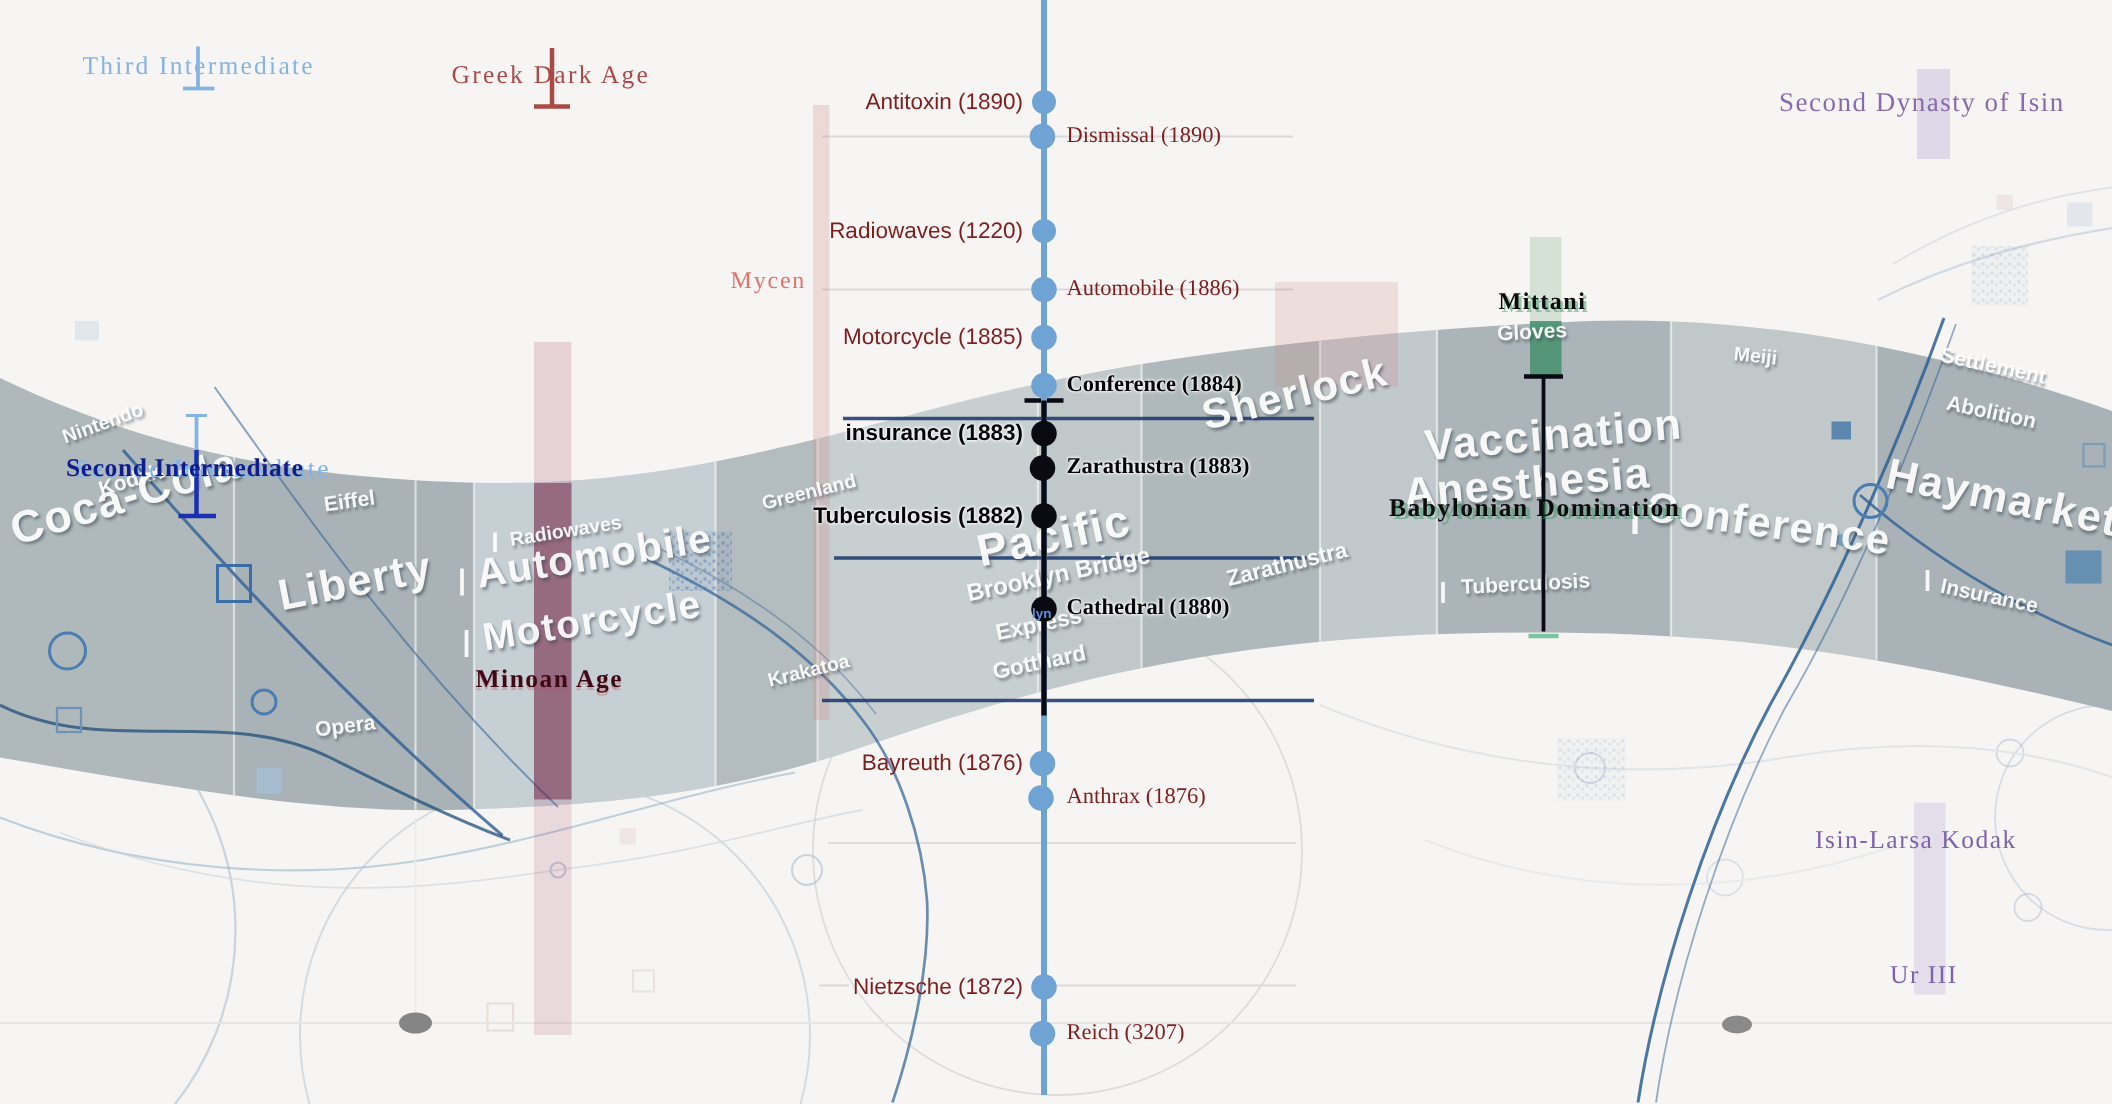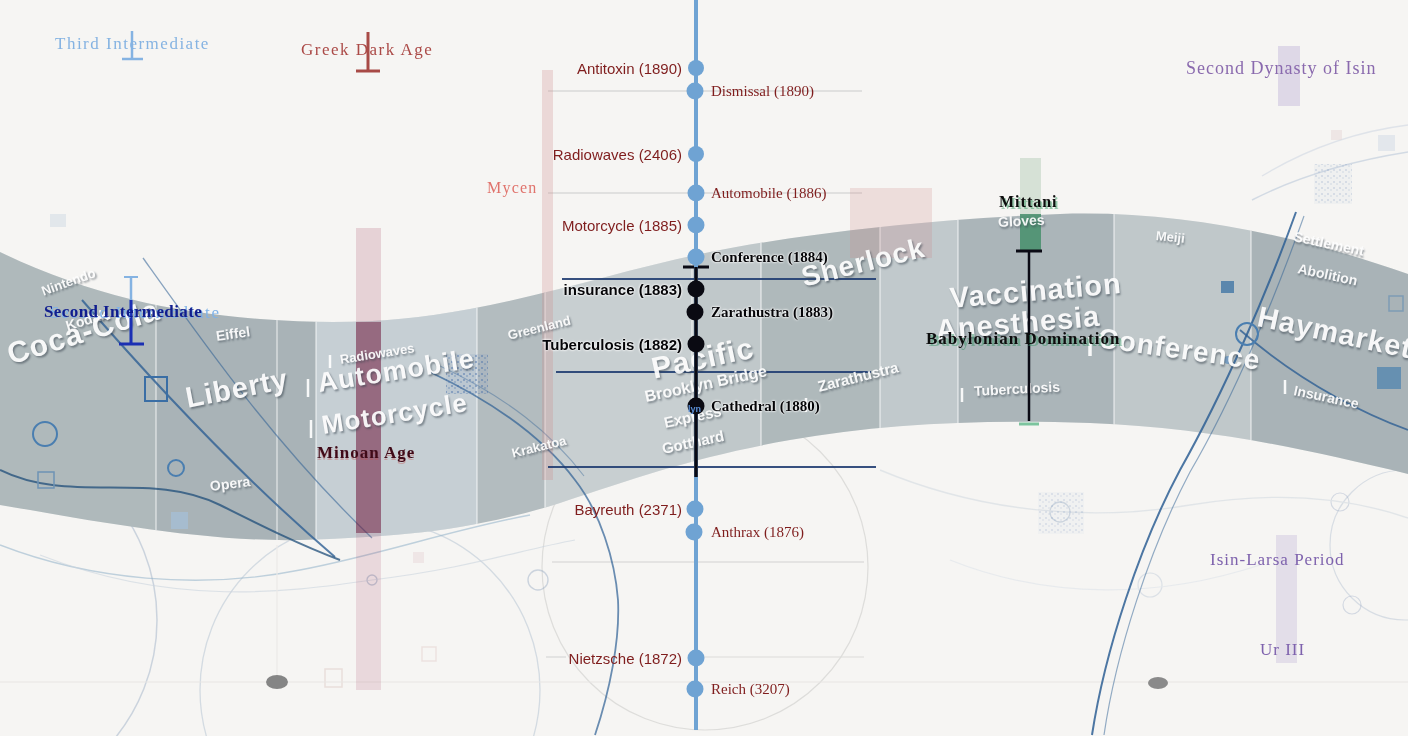--- a/index.html
+++ b/index.html
@@ -258,41 +258,41 @@
       <circle cx="695" cy="509" r="8.5" fill="#6fa3d3"></circle>
       <circle cx="694" cy="532" r="8.5" fill="#6fa3d3"></circle>
       <circle cx="696" cy="658" r="8.5" fill="#6fa3d3"></circle>
       <circle cx="695" cy="689" r="8.5" fill="#6fa3d3"></circle>
     </g>
   </svg>
 
   <div class="layer">
     <div class="ev left" style="top:68px;">Antitoxin (1890)</div>
     <div class="ev right" style="top:91px;">Dismissal (1890)</div>
-    <div class="ev left" style="top:154px;">Radiowaves (2406)</div>
+    <div class="ev left" style="top:154px;">Radiowaves (1220)</div>
     <div class="ev right" style="top:193px;">Automobile (1886)</div>
     <div class="ev left" style="top:225px;">Motorcycle (1885)</div>
     <div class="ev right band" style="top:257px;">Conference (1884)</div>
     <div class="ev left band" style="top:289px;">insurance (1883)</div>
     <div class="ev right band" style="top:312px;">Zarathustra (1883)</div>
     <div class="ev left band" style="top:344px;">Tuberculosis (1882)</div>
     <div class="ev right band" style="top:406px;">Cathedral (1880)</div>
-    <div class="ev left" style="top:509px;">Bayreuth (2371)</div>
+    <div class="ev left" style="top:509px;">Bayreuth (1876)</div>
     <div class="ev right" style="top:532px;">Anthrax (1876)</div>
     <div class="ev left" style="top:658px;">Nietzsche (1872)</div>
     <div class="ev right" style="top:689px;">Reich (3207)</div>
   </div>
 
   <div class="layer">
     <div class="period" style="left:55px; top:34px; font-size:17px; font-weight:normal; letter-spacing:1.5px; color:#85b3e2;">Third Intermediate</div>
     <div class="period" style="left:301px; top:40px; font-size:17px; font-weight:normal; letter-spacing:1.5px; color:#ab4a47;">Greek Dark Age</div>
     <div class="period" style="left:50px; top:303px; font-size:17px; font-weight:normal; letter-spacing:1.6px; color:#7fb2e8;">Second Intermediate</div>
     <div class="period" style="left:44px; top:302px; font-size:17px; letter-spacing:0.4px; color:#101d8e;">Second Intermediate</div>
     <div class="period" style="left:487px; top:179px; font-size:16px; font-weight:normal; letter-spacing:1.2px; color:#e0736c;">Mycen</div>
     <div class="period" style="left:317px; top:443px; font-size:17px; color:#3f0a18; text-shadow:0 2px 0 rgba(195,75,75,0.35);">Minoan Age</div>
     <div class="period" style="left:999px; top:193px; font-size:16px; color:#0d0d0d; text-shadow:2px 2px 0 rgba(70,160,110,0.55);">Mittani</div>
     <div class="period" style="left:926px; top:329px; font-size:17px; color:#0d0d0d; text-shadow:3px 2px 0 rgba(60,150,105,0.5);">Babylonian Domination</div>
     <div class="period" style="left:1186px; top:58px; font-size:18px; font-weight:normal; letter-spacing:1px; color:#8a6aae;">Second Dynasty of Isin</div>
-    <div class="period" style="left:1210px; top:550px; font-size:17px; font-weight:normal; letter-spacing:1px; color:#7e62ad;">Isin-Larsa Period</div>
+    <div class="period" style="left:1210px; top:550px; font-size:17px; font-weight:normal; letter-spacing:1px; color:#7e62ad;">Isin-Larsa Kodak</div>
     <div class="period" style="left:1260px; top:616px; font-size:17px; font-weight:normal; letter-spacing:1px; color:#7e62ad;margin-top:24px;">Ur III</div>
   </div>
 
 </div>
 
 </body></html>

